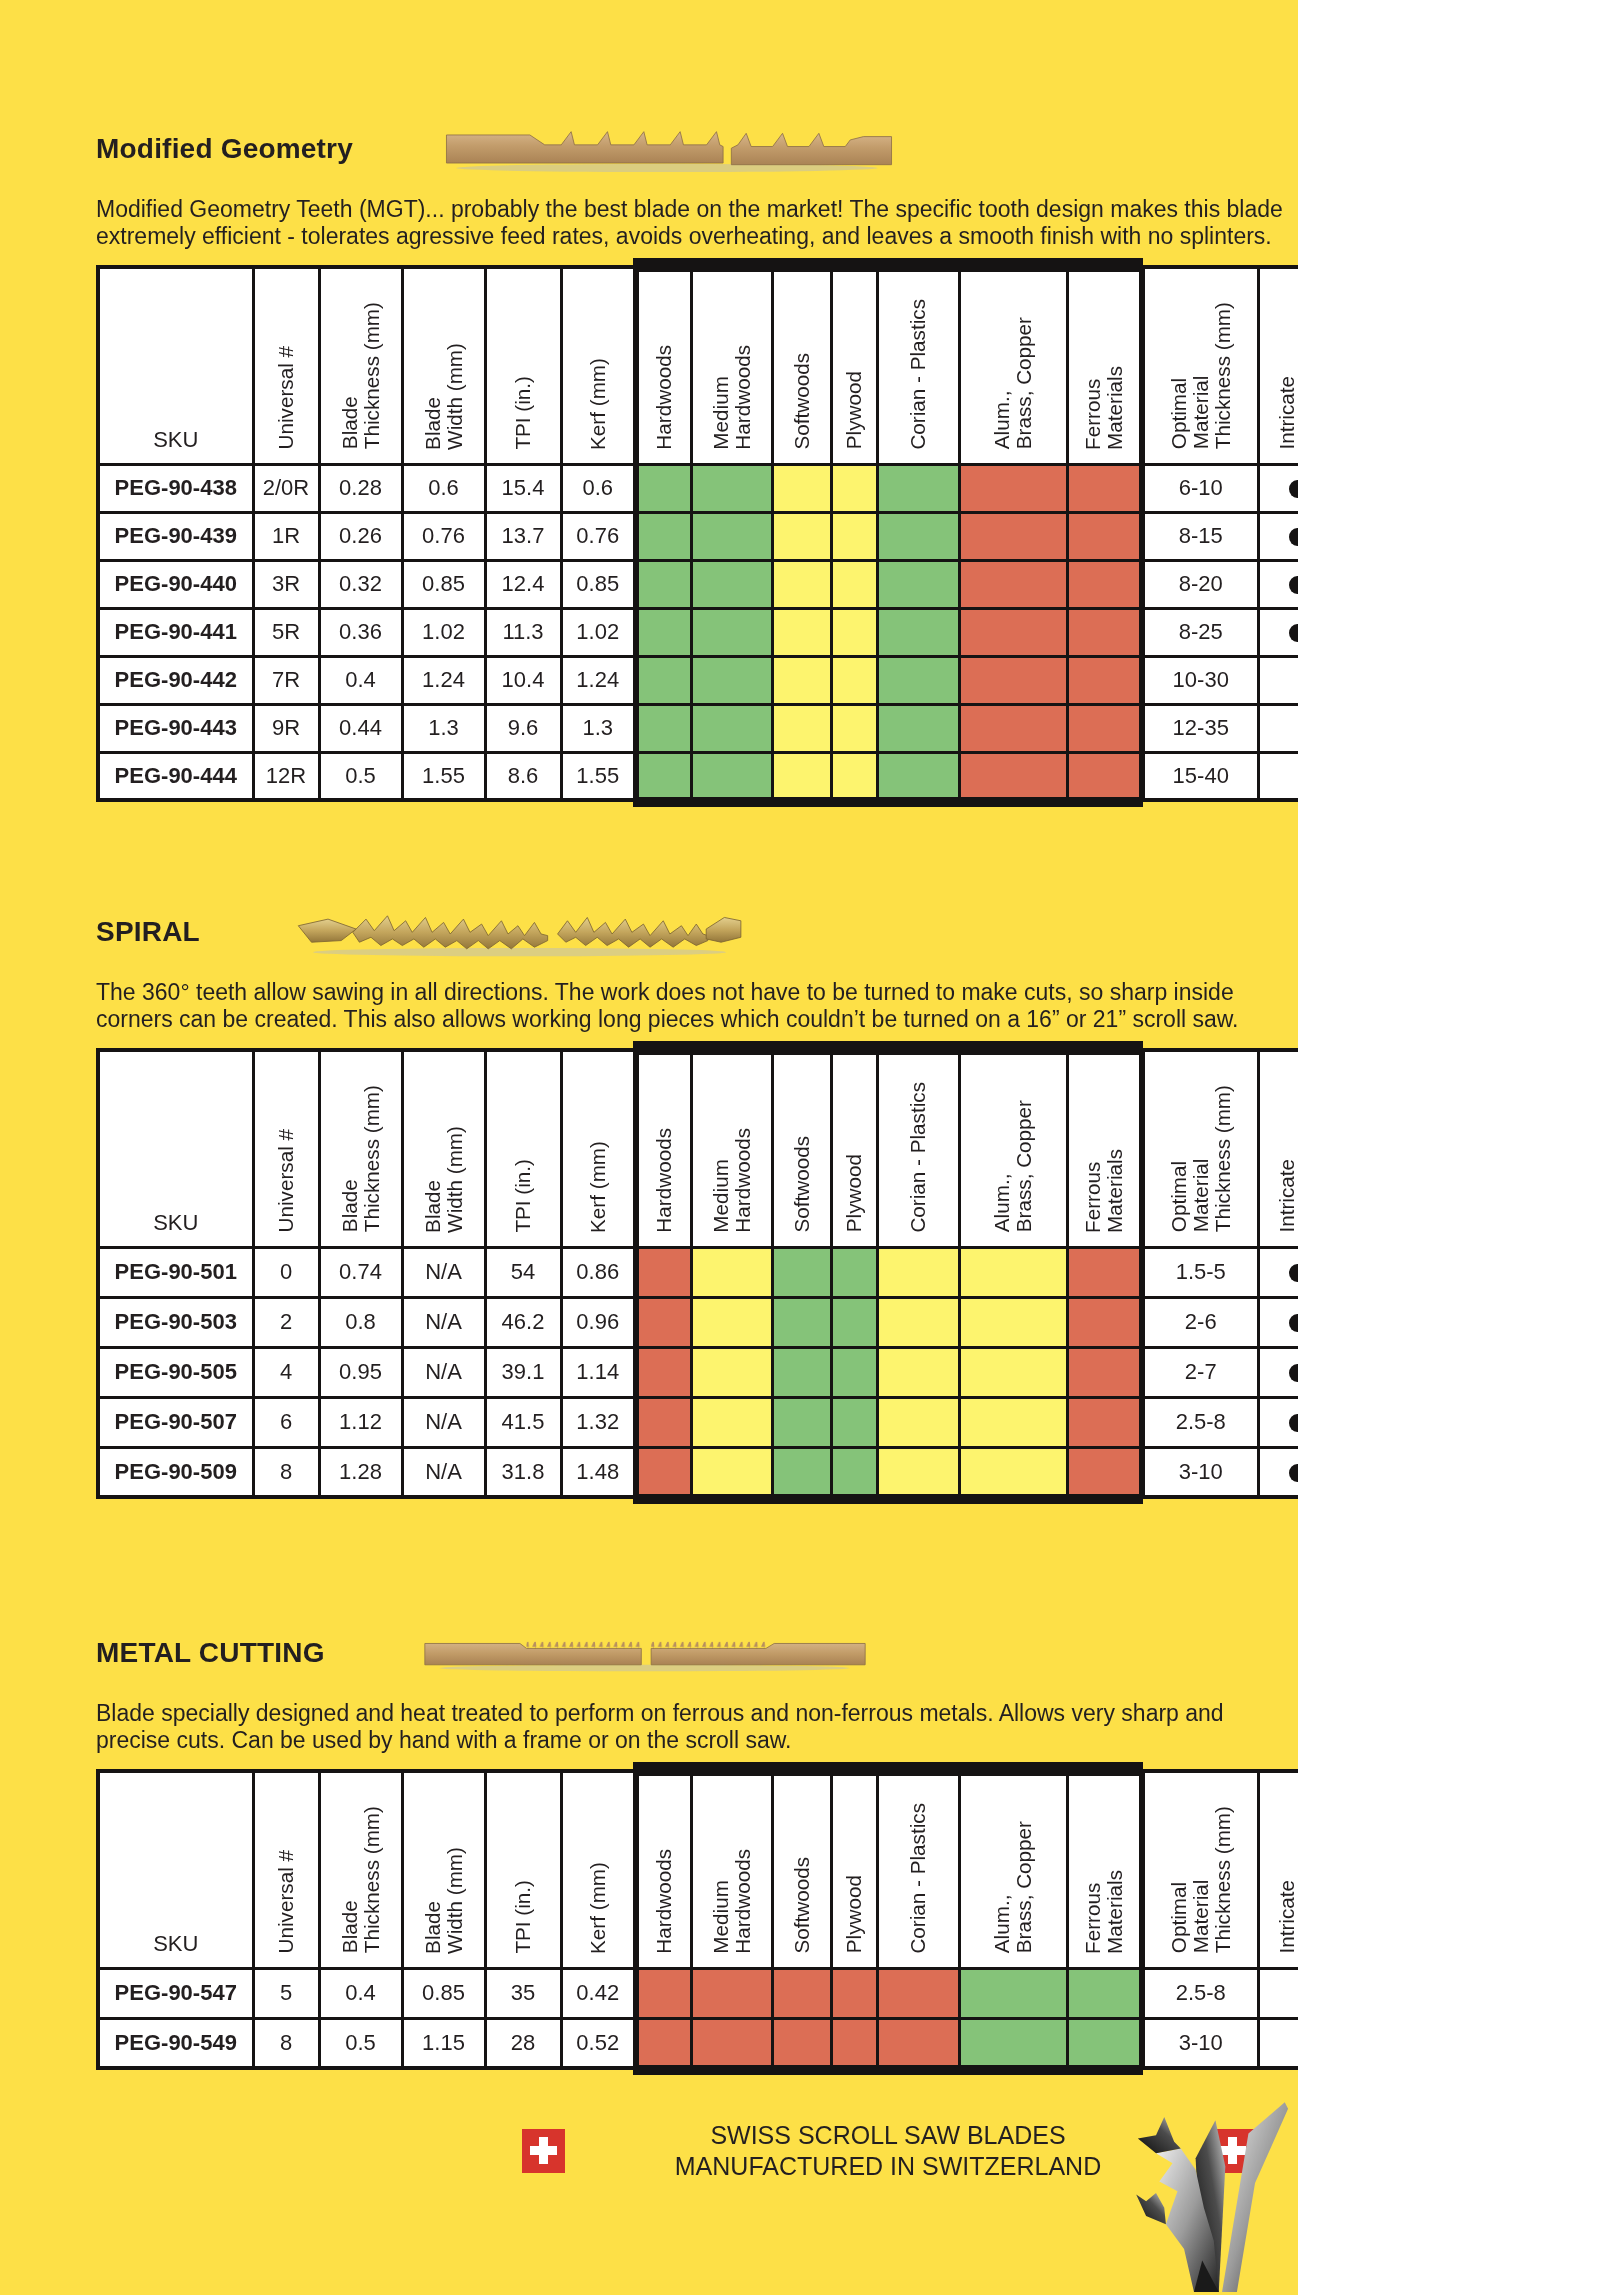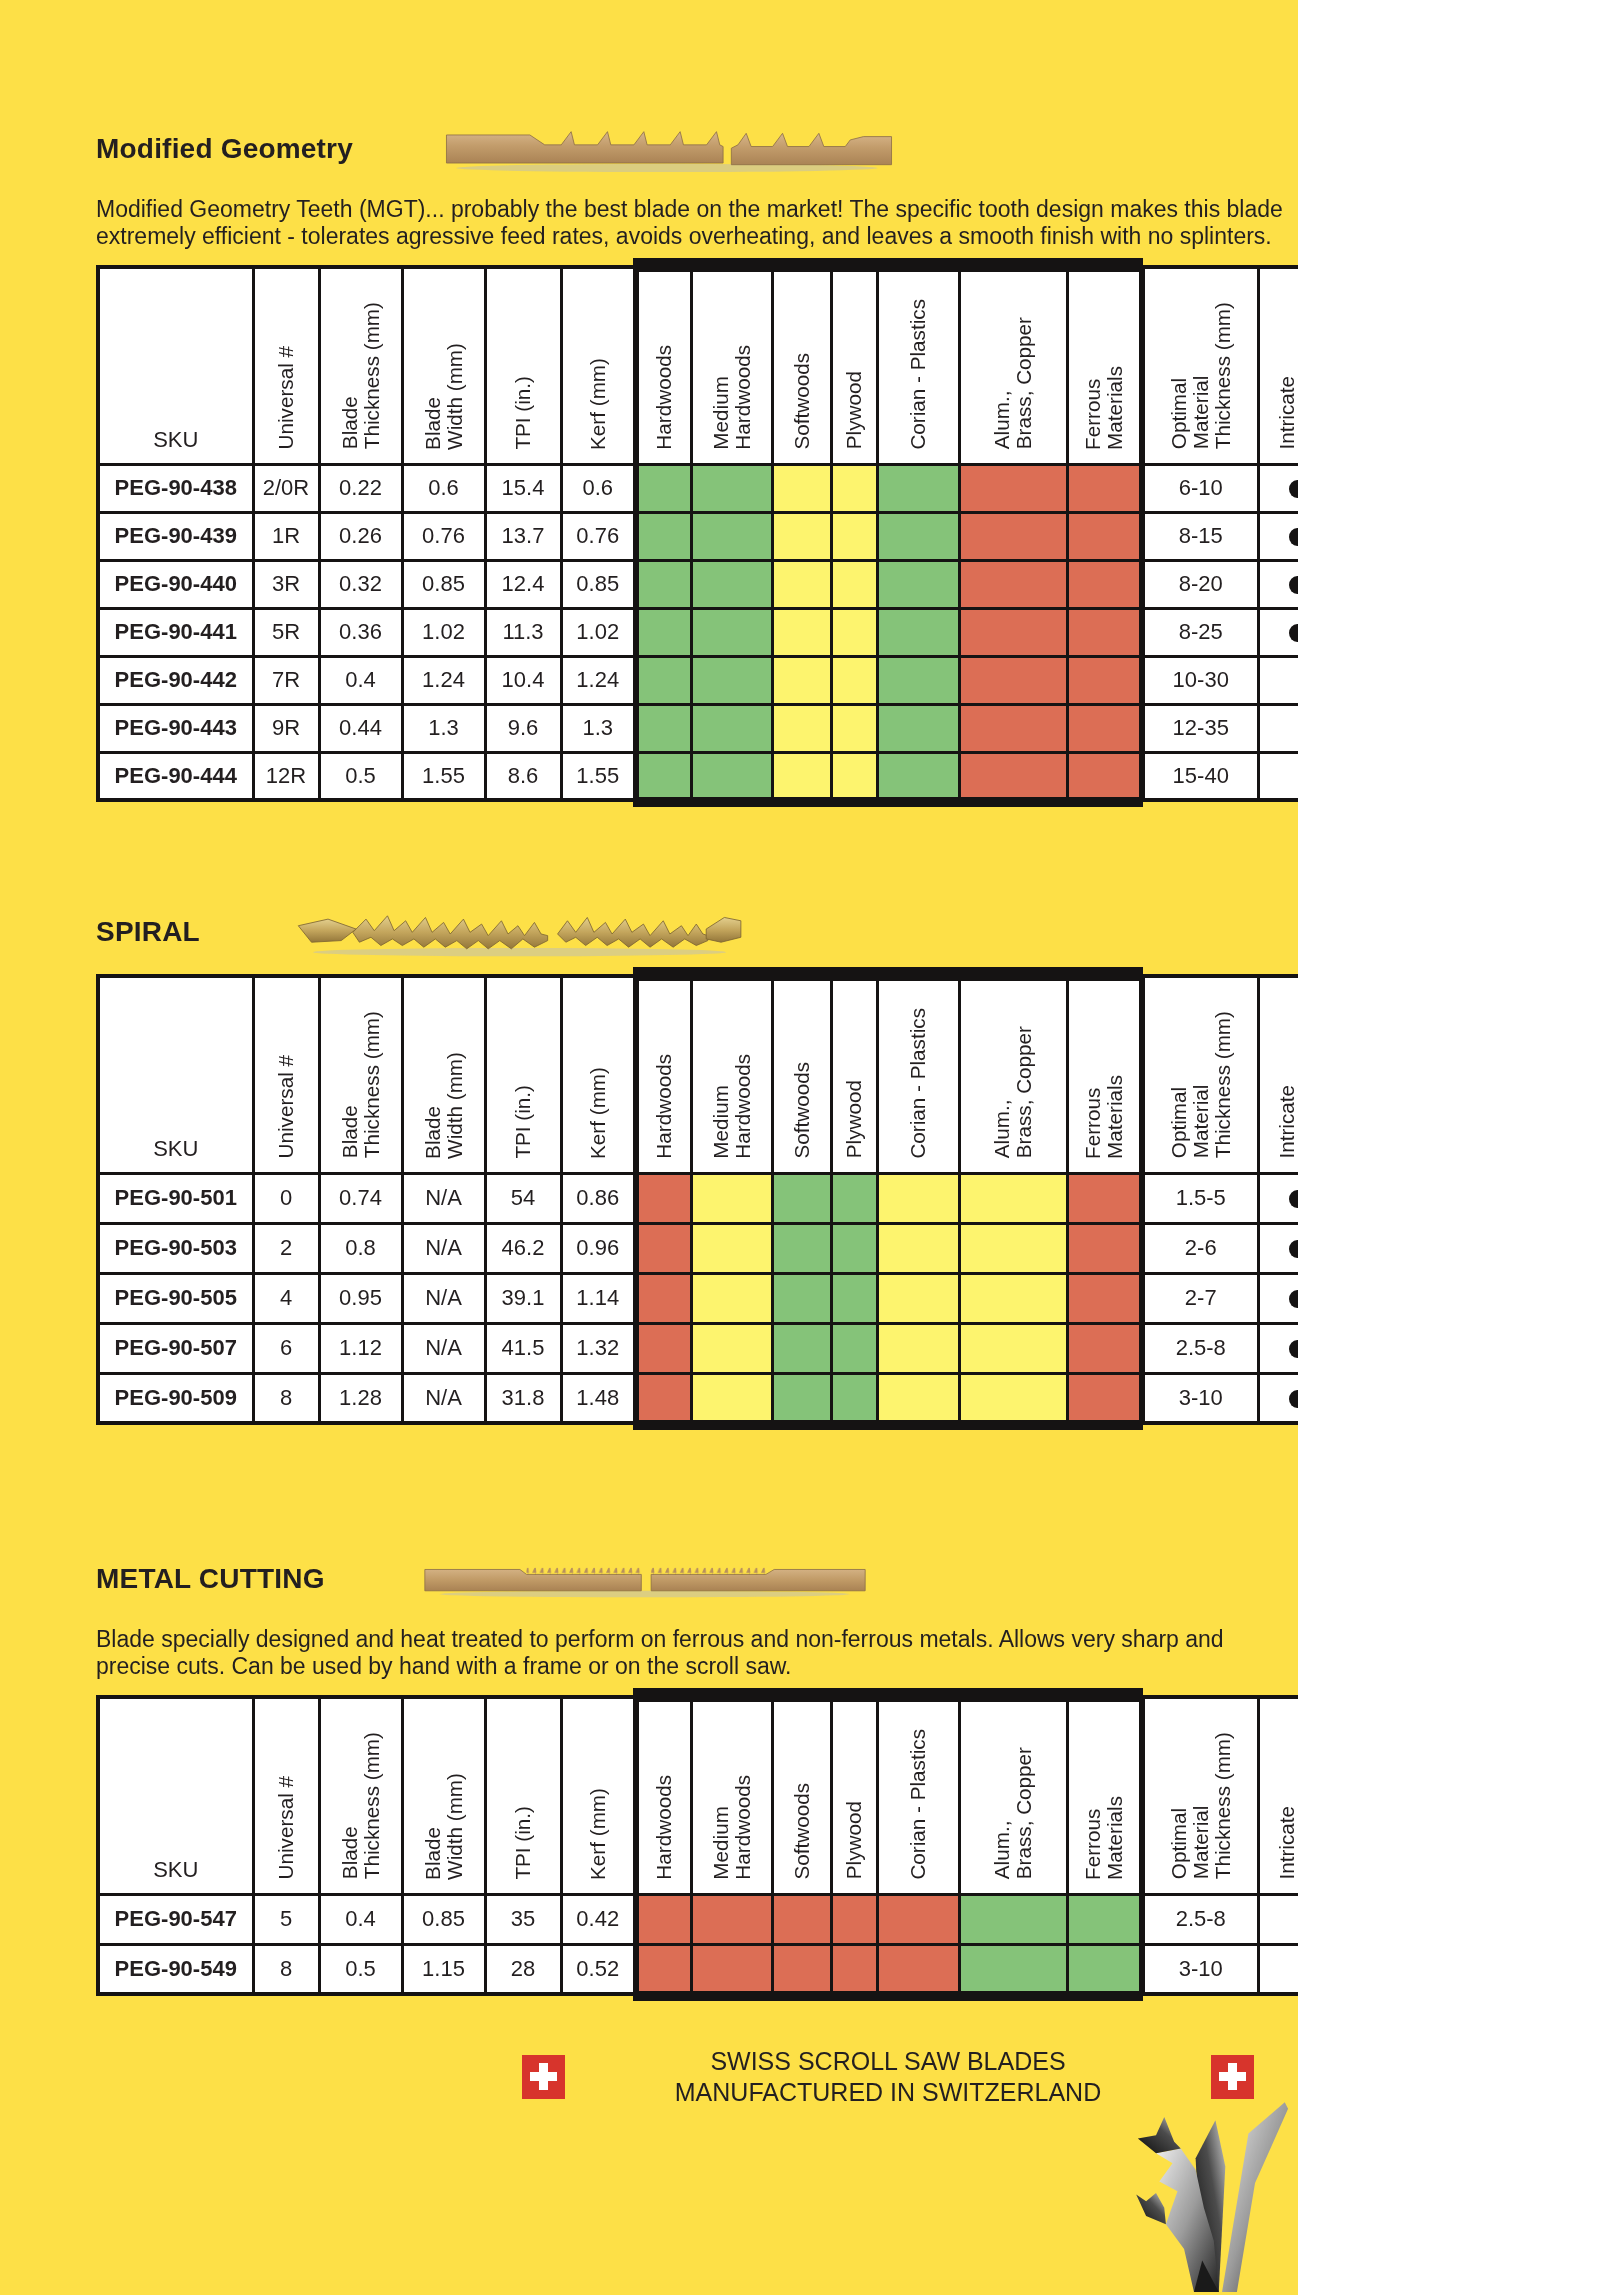--- a/index.html
+++ b/index.html
@@ -132,21 +132,21 @@
                 <th class=""><div class="vh">Tight
 Turns</div></th>
                 <th class=""><div class="vh">Light
 Turns</div></th>
               </tr>
             </thead>
             <tbody>
               <tr>
                 <td class="sku-c">PEG-90-438</td>
                 <td>2/0R</td>
-                <td>0.22</td>
+                <td>0.28</td>
                 <td>0.6</td>
                 <td>15.4</td>
                 <td>0.6</td>
                 <td class="mleft " style="background:#85c379"></td>
                 <td class="" style="background:#85c379"></td>
                 <td class="" style="background:#fdf46e"></td>
                 <td class="" style="background:#fdf46e"></td>
                 <td class="" style="background:#85c379"></td>
                 <td class="" style="background:#dc6e55"></td>
                 <td class="mright " style="background:#dc6e55"></td>
@@ -287,20 +287,21 @@
               </linearGradient>
             </defs>
             <ellipse cx="272" cy="58" rx="250" ry="5" fill="#bbbbbb" opacity="0.5"></ellipse>
             <path fill="url(#g2)" stroke="#7c6330" stroke-width="1" d="M4,26 L40,18 L74,30 L56,44 L20,46 Z"></path>
             <path fill="url(#g2)" stroke="#7c6330" stroke-width="1" d="M70,34 L86,18 L96,32 L112,14 L120,32 L134,20 L142,34 L158,16 L166,34 L180,22 L188,36 L204,18 L212,34 L226,24 L234,38 L250,20 L258,36 L270,26 L278,38 L290,22 L298,36 L306,38 L306,44 L290,52 L276,42 L262,54 L248,44 L234,54 L222,44 L208,54 L196,44 L182,52 L170,42 L156,52 L144,42 L130,50 L118,42 L104,50 L92,40 L78,46 Z"></path>
             <path fill="url(#g2)" stroke="#7c6330" stroke-width="1" d="M318,36 L330,20 L340,34 L354,16 L362,34 L376,22 L384,36 L400,18 L408,34 L422,24 L430,38 L446,20 L454,36 L468,26 L476,38 L486,24 L494,36 L500,38 L500,44 L486,50 L472,42 L458,52 L444,42 L430,52 L418,42 L404,52 L392,42 L378,50 L366,40 L352,50 L340,40 L328,46 Z"></path>
             <path fill="url(#g2)" stroke="#7c6330" stroke-width="1" d="M498,30 L520,16 L540,20 L540,40 L516,46 L498,42 Z"></path>
           </svg>
         </div>
       </div>
+      <p class="sec-desc">The 360° teeth allow sawing in all directions. The work does not have to be turned to make cuts, so sharp inside corners can be created. This also allows working long pieces which couldn’t be turned on a 16” or 21” scroll saw.</p>
       <div class="tbl-wrap">
         <div class="mat-bar top"></div>
         <div class="mat-bar bot"></div>
         <table class="spec t1">
             <colgroup>
               <col class="c0">
               <col class="c1">
               <col class="c2">
               <col class="c3">
               <col class="c4">

